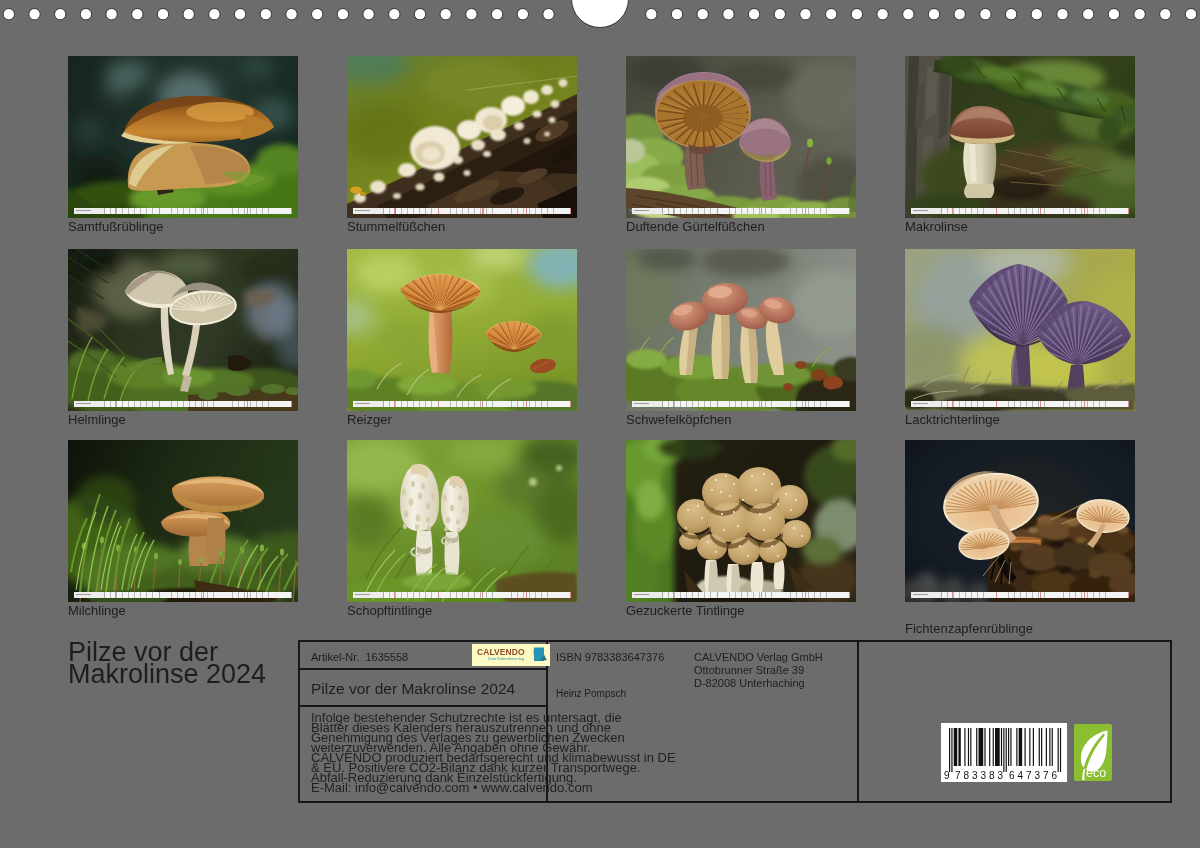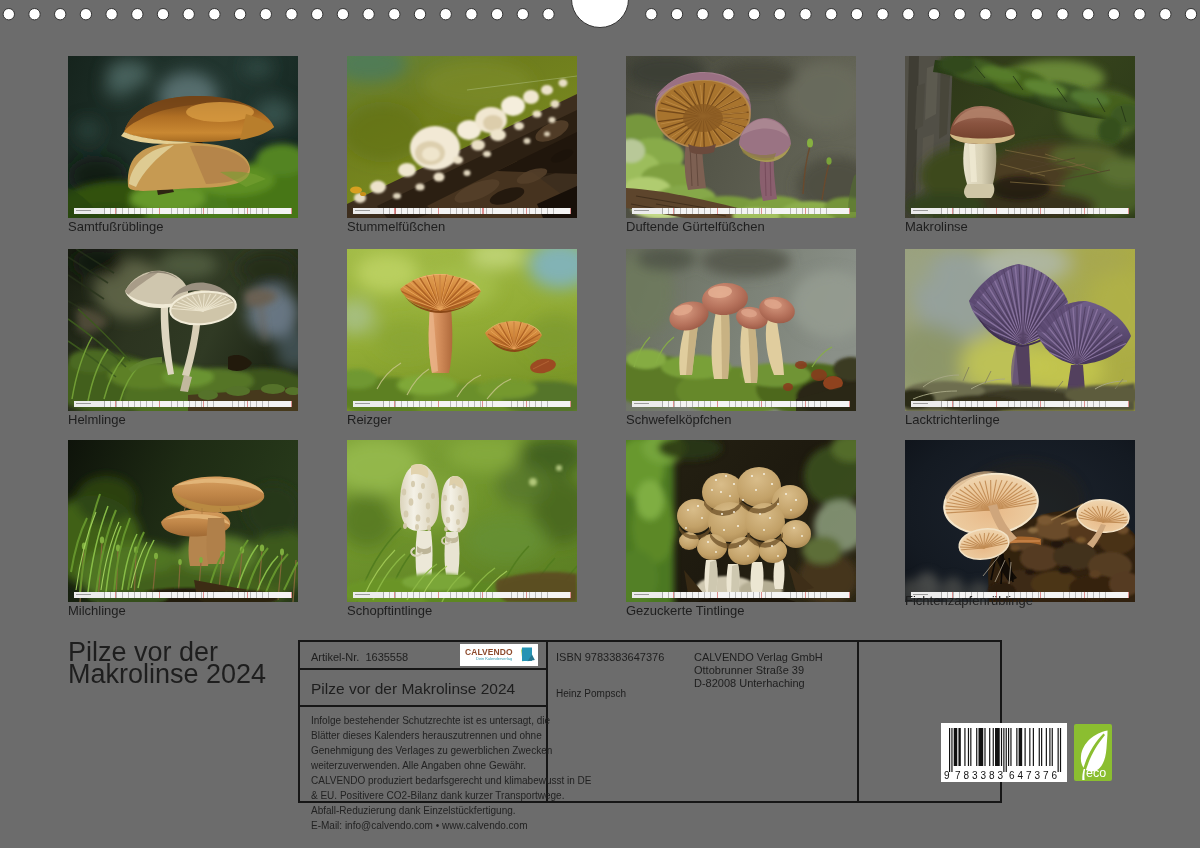--- a/index.html
+++ b/index.html
@@ -4,28 +4,28 @@
 html,body{margin:0;padding:0}
 body{transform:translateZ(0);width:1200px;height:848px;background:#6c6c6c;font-family:"Liberation Sans",sans-serif;position:relative;overflow:hidden}
 .ph{position:absolute;width:230px;height:162px;overflow:hidden}
 .ph svg{display:block}
 .strip{position:absolute;left:6px;top:151.5px;width:218px;height:6px;background:#f2f2f2;
  background-image:repeating-linear-gradient(90deg,rgba(200,60,60,0) 0 41px,rgba(200,60,60,.55) 41px 42.5px,rgba(200,60,60,0) 42.5px 44px),repeating-linear-gradient(90deg,#f4f4f4 0 5.3px,#b9b9b9 5.3px 6.1px);}
 .strip:before{content:"";position:absolute;left:0;top:0;width:30px;height:6px;background:#ececec;border-right:1px solid #aaa}
 .strip:after{content:"";position:absolute;left:2px;top:2px;width:15px;height:1.5px;background:#9a9a9a}
 .cap{position:absolute;font-size:13px;line-height:11px;color:#1e1e1e}
 #title{position:absolute;left:68px;top:641px;font-size:27px;line-height:22px;color:#1e1e1e}
-#box{position:absolute;left:298px;top:640px;width:704px;height:163px;border:2px solid #161616;box-sizing:border-box}
+#box{position:absolute;left:298px;top:640px;width:874px;height:163px;border:2px solid #161616;box-sizing:border-box}
 #box .v1{position:absolute;left:246px;top:0;bottom:0;width:2px;background:#161616}
 #box .v2{position:absolute;left:557px;top:0;bottom:0;width:2px;background:#161616}
 #box .h1{position:absolute;left:0;top:26px;width:248px;height:2px;background:#161616}
 #box .h2{position:absolute;left:0;top:63px;width:248px;height:2px;background:#161616}
 .t11{font-size:11px;color:#1e1e1e;position:absolute}
-.t8{font-size:10px;line-height:15px;color:#222;position:absolute}
-#logo{position:absolute;left:160px;top:2px;width:78px;height:22px;background:#ffffff}
+.t8{font-size:13px;line-height:10px;color:#222;position:absolute}
+#logo{position:absolute;left:172px;top:2px;width:78px;height:22px;background:#fef9c3}
 #logo .c{position:absolute;left:4.5px;top:3.5px;font-size:9px;line-height:9px;font-weight:bold;letter-spacing:.1px;color:#8d4a2c;transform:scaleX(0.94);transform-origin:left top}
 #logo .d{position:absolute;left:16px;top:12.8px;font-size:4px;line-height:4px;color:#2e9ab0}
 #barcode{position:absolute;left:941px;top:723px}
 #eco{position:absolute;left:1074px;top:724px}
 .topstrip{position:absolute;left:0;top:0}
 </style></head>
 <body>
 <svg class="topstrip" width="1200" height="40">
 <g fill="#ffffff" stroke="#333333" stroke-width="1">
 <circle cx="8.8" cy="14.2" r="5.7"></circle>
@@ -1338,21 +1338,21 @@
 <div class="cap" style="left:347px;top:221px">Stummelfüßchen</div>
 <div class="cap" style="left:626px;top:221px">Duftende Gürtelfüßchen</div>
 <div class="cap" style="left:905px;top:221px">Makrolinse</div>
 <div class="cap" style="left:68px;top:414px">Helmlinge</div>
 <div class="cap" style="left:347px;top:414px">Reizger</div>
 <div class="cap" style="left:626px;top:414px">Schwefelköpfchen</div>
 <div class="cap" style="left:905px;top:414px">Lacktrichterlinge</div>
 <div class="cap" style="left:68px;top:605px">Milchlinge</div>
 <div class="cap" style="left:347px;top:605px">Schopftintlinge</div>
 <div class="cap" style="left:626px;top:605px">Gezuckerte Tintlinge</div>
-<div class="cap" style="left:905px;top:595px">Fichtenzapfenrüblinge</div>
+<div class="cap" style="left:905px;top:623px">Fichtenzapfenrüblinge</div>
 
 <div id="title">Pilze vor der<br>Makrolinse 2024</div>
 
 <div id="box">
  <div class="v1"></div>
     <div class="v2"></div>
     <div class="h1"></div>
     <div class="h2"></div>
  <div class="t11" style="left:11px;top:9px">Artikel-Nr.&nbsp; 1635558</div>
  <div id="logo">

